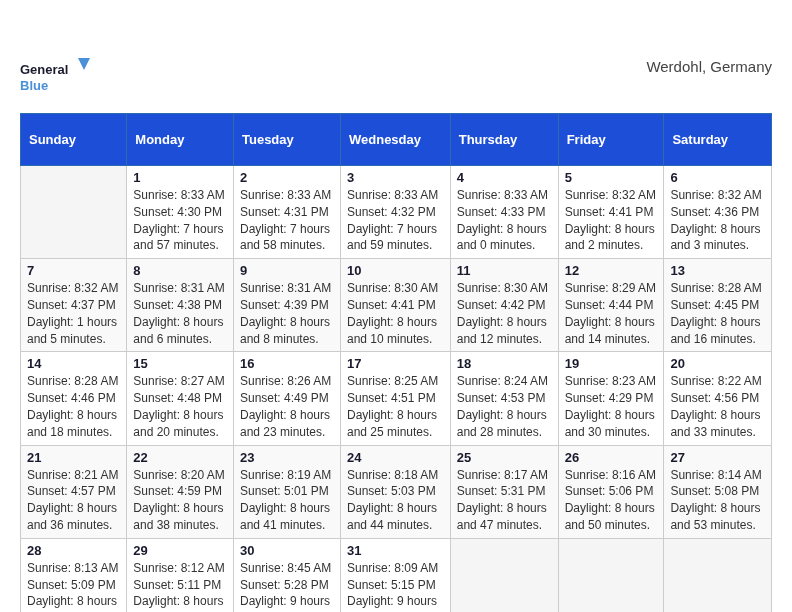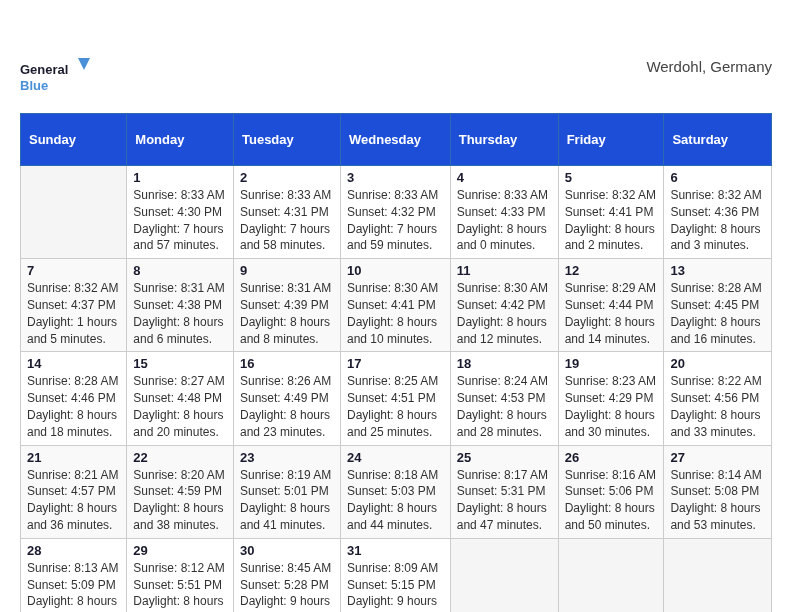--- a/index.html
+++ b/index.html
@@ -343,21 +343,21 @@
         <div class="day-info">
           <span>Sunrise: 8:13 AM</span><br>
           <span>Sunset: 5:09 PM</span><br>
           <span>Daylight: 8 hours and 56 minutes.</span>
         </div>
       </td>
           <td>
         <span class="day-number">29</span>
         <div class="day-info">
           <span>Sunrise: 8:12 AM</span><br>
-          <span>Sunset: 5:51 PM</span><br>
+          <span>Sunset: 5:11 PM</span><br>
           <span>Daylight: 8 hours and 59 minutes.</span>
         </div>
       </td>
           <td>
         <span class="day-number">30</span>
         <div class="day-info">
           <span>Sunrise: 8:45 AM</span><br>
           <span>Sunset: 5:28 PM</span><br>
           <span>Daylight: 9 hours and 2 minutes.</span>
         </div>

